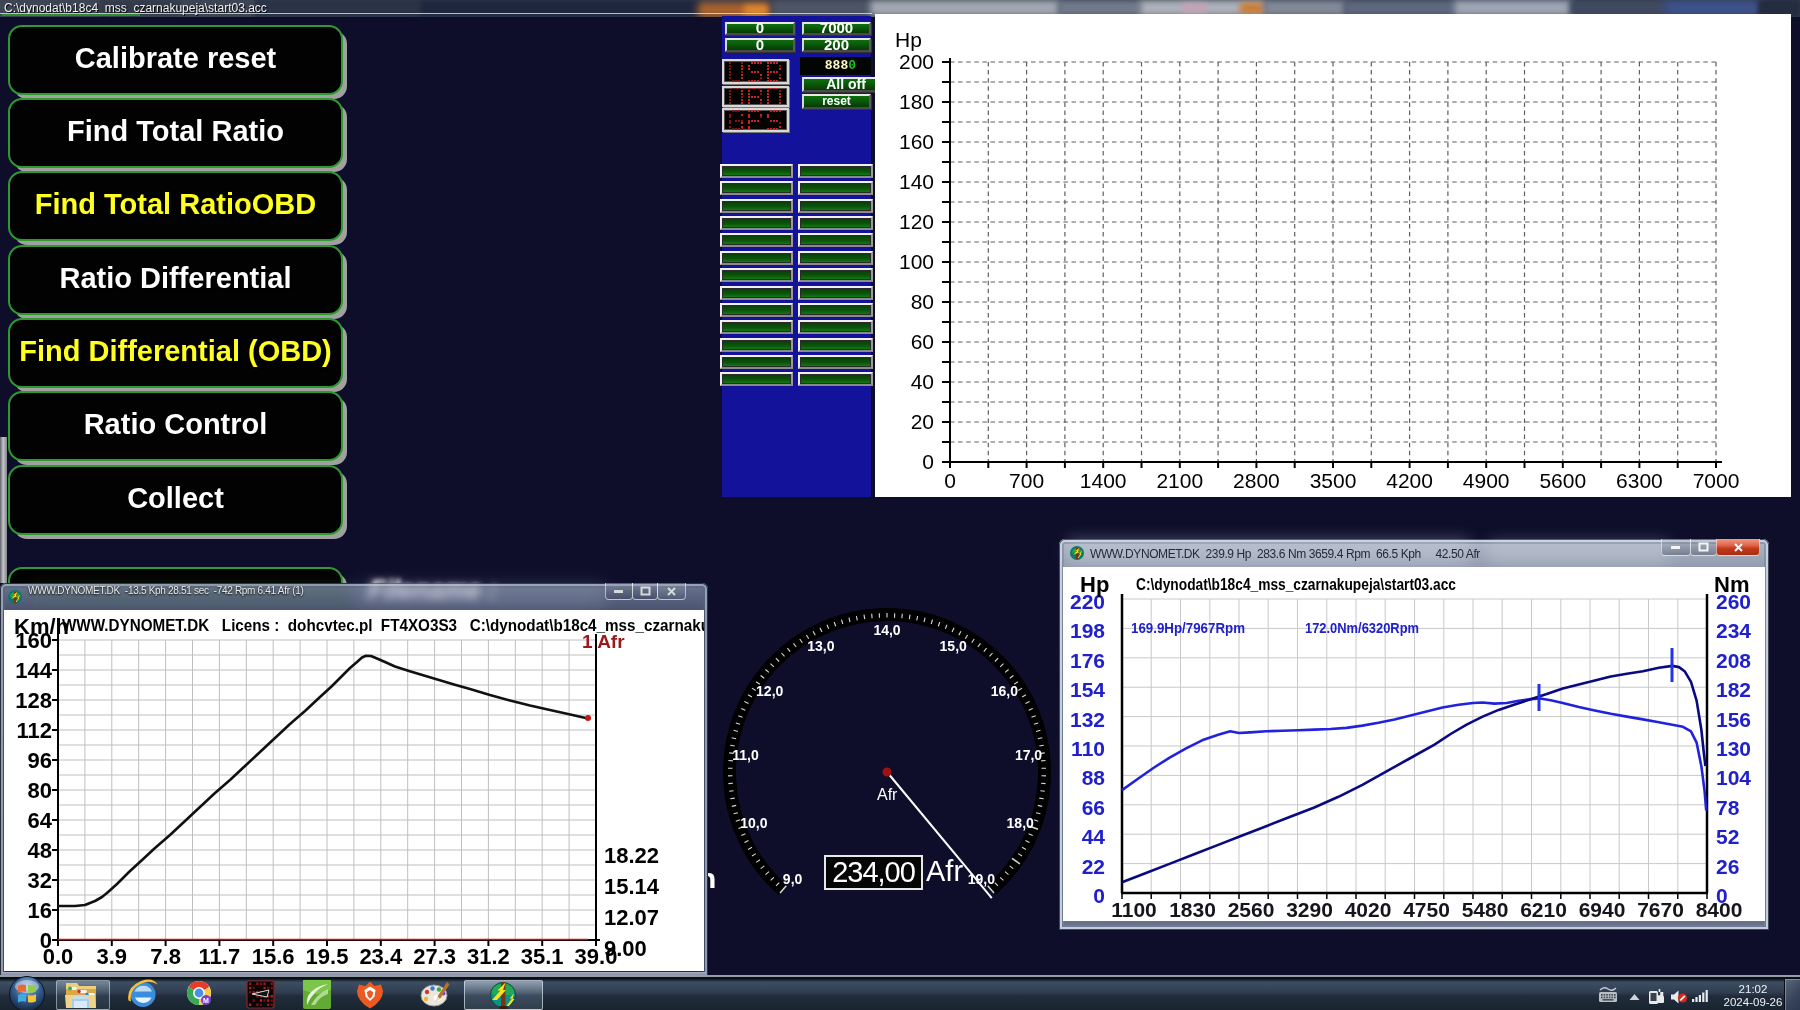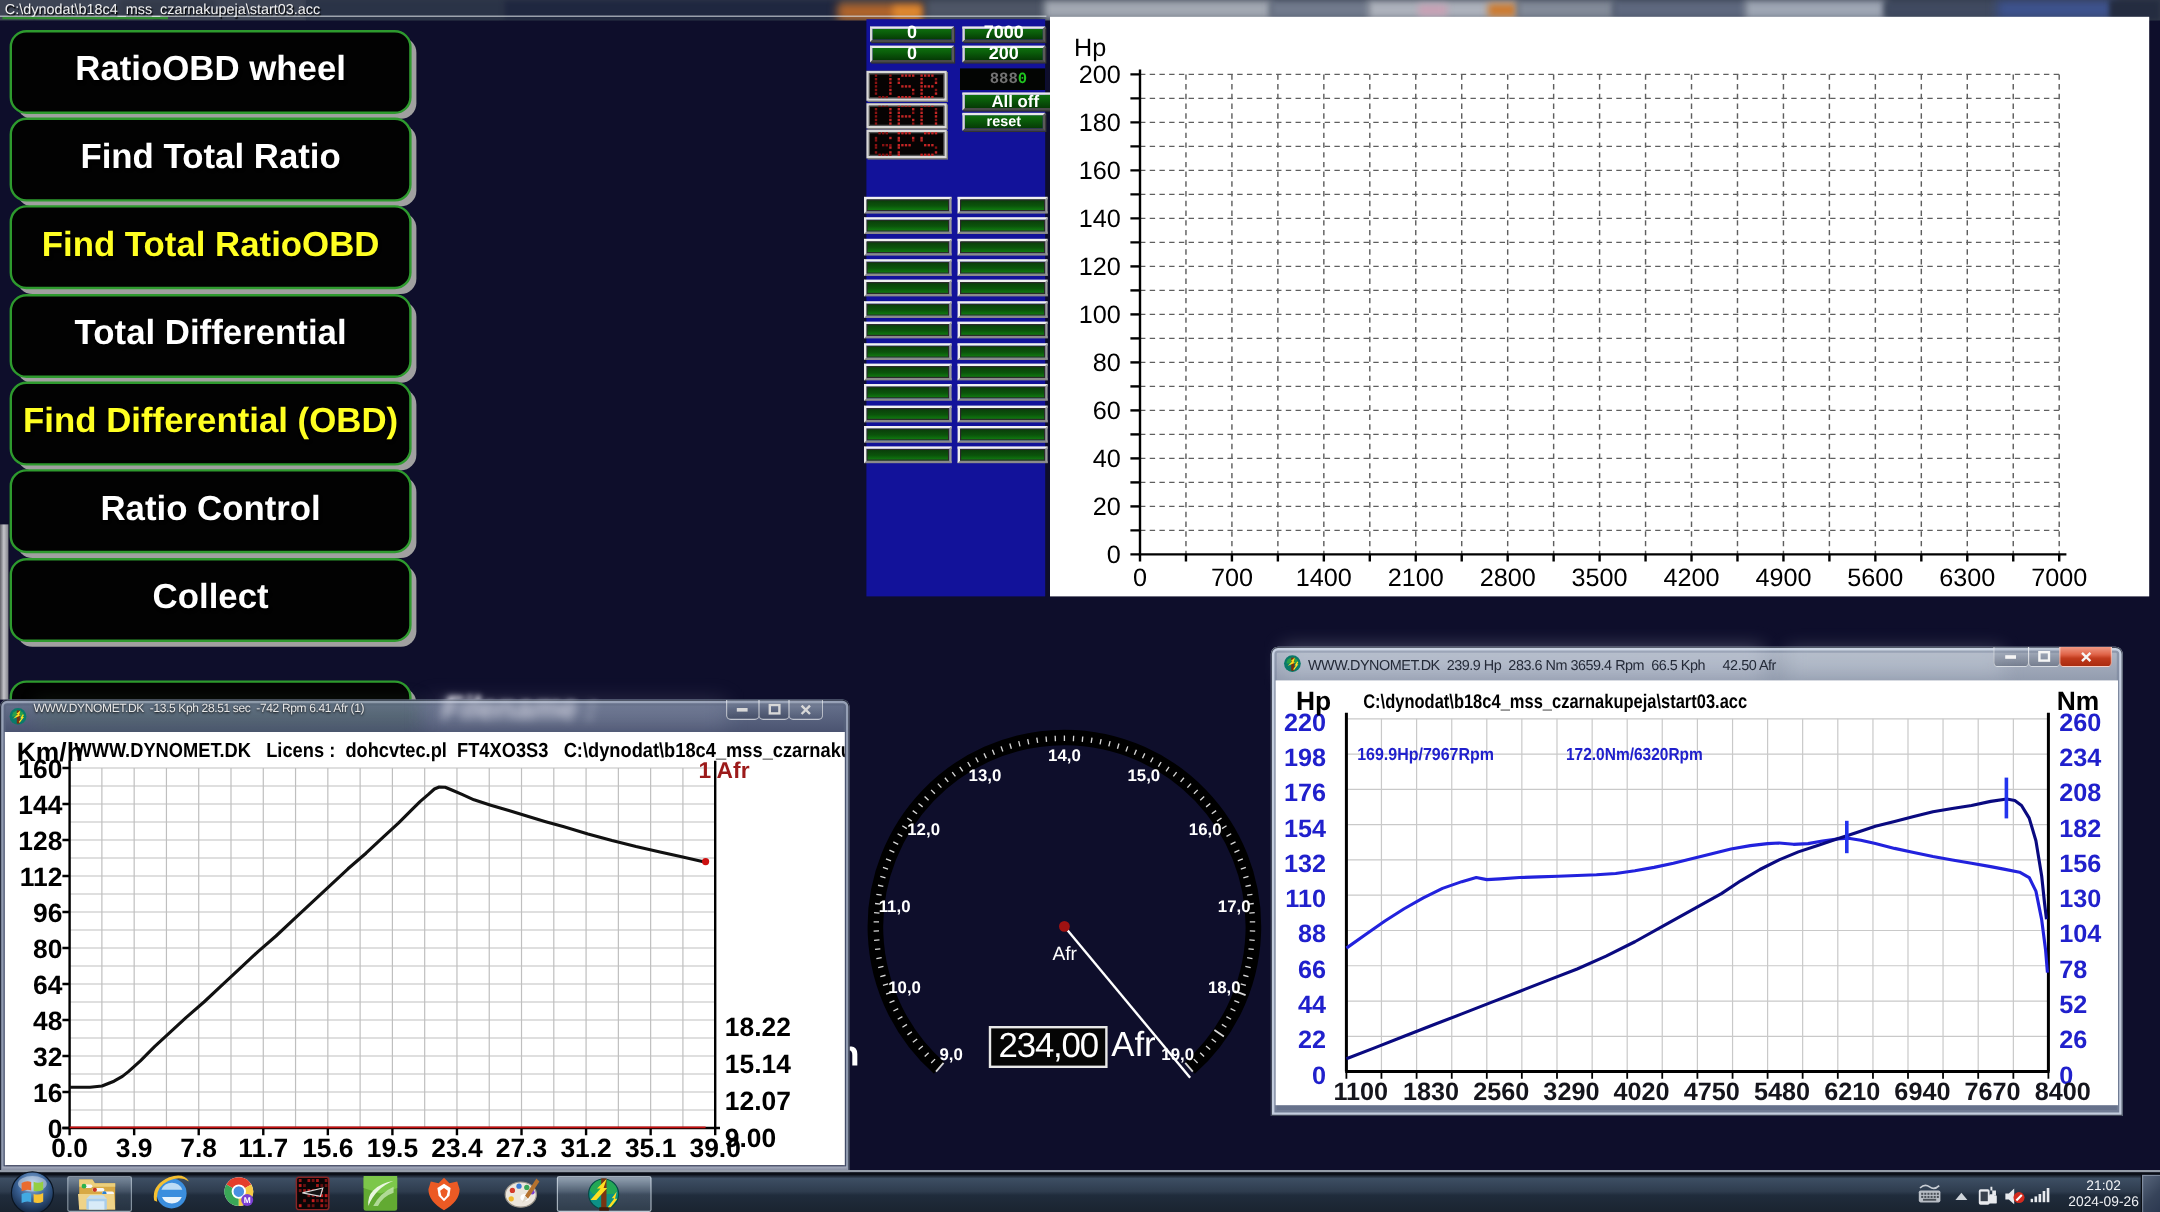--- a/index.html
+++ b/index.html
@@ -37,24 +37,24 @@
     <div class="abs" style="left:1264px;top:0px;width:82px;height:16px;background:#828a98;filter:blur(3px)"></div>
     <div class="abs" style="left:1344px;top:0px;width:112px;height:16px;background:#5e687e;filter:blur(3px)"></div>
     <div class="abs" style="left:1454px;top:0px;width:118px;height:16px;background:#9ea6b4;filter:blur(3px)"></div>
     <div class="abs" style="left:1570px;top:0px;width:96px;height:16px;background:#404a60;filter:blur(3px)"></div>
     <div class="abs" style="left:1664px;top:0px;width:98px;height:16px;background:#3e538e;filter:blur(4px)"></div>
     <div class="abs" style="left:1758px;top:0px;width:42px;height:17px;background:#242c40;filter:blur(2px)"></div>
     <div class="abs" style="left:4px;top:1px;font-size:12px;color:#f2f2f2;text-shadow:1px 1px 1px #000">C:\dynodat\b18c4_mss_czarnakupeja\start03.acc</div>
     <div class="abs" style="left:2px;top:14px;width:138px;height:2px;background:#2f8a2f"></div>
   </div>
 <div class="abs" style="left:0;top:13px;width:872px;height:1px;background:#dfe3e8;opacity:.8"></div>
-<div class="btnmenu" style="top:25px;color:#ffffff">RatioOBD wheel</div>
+<div class="btnmenu" style="top:25px;color:#ffffff">Calibrate reset</div>
 <div class="btnmenu" style="top:98px;color:#ffffff">Find Total Ratio</div>
 <div class="btnmenu" style="top:171px;color:#ffff22">Find Total RatioOBD</div>
-<div class="btnmenu" style="top:245px;color:#ffffff">Total Differential</div>
+<div class="btnmenu" style="top:245px;color:#ffffff">Ratio Differential</div>
 <div class="btnmenu" style="top:318px;color:#ffff22">Find Differential (OBD)</div>
 <div class="btnmenu" style="top:391px;color:#ffffff">Ratio Control</div>
 <div class="btnmenu" style="top:465px;color:#ffffff">Collect</div>
 <div class="btnmenu" style="top:567px;color:#ffffff"></div>
 <div class="abs" style="left:0;top:437px;width:7px;height:146px;background:linear-gradient(90deg,#62626a,#c4c4ca 45%,#83838c)"></div>
 <div class="abs" style="left:722px;top:16px;width:149px;height:481px;background:#12129a">
     <div class="numbtn" style="left:3px;top:6px;width:70px;height:13px;font-size:15px;line-height:8px">0</div>
     <div class="numbtn" style="left:80px;top:6px;width:69px;height:13px;font-size:15px;line-height:8px">7000</div>
     <div class="numbtn" style="left:3px;top:22px;width:70px;height:14px;font-size:15px;line-height:9px">0</div>
     <div class="numbtn" style="left:80px;top:22px;width:69px;height:14px;font-size:15px;line-height:9px">200</div>
@@ -215,21 +215,21 @@
         <rect x="49" y="10" width="2" height="2" fill="#c22525"></rect>
         <rect x="52" y="10" width="2" height="2" fill="#c22525"></rect>
         <rect x="55" y="12" width="2" height="2" fill="#871212"></rect>
         <rect x="55" y="16" width="2" height="2" fill="#c22525"></rect>
         <rect x="43" y="18" width="2" height="2" fill="#c22525"></rect>
         <rect x="46" y="18" width="2" height="2" fill="#c22525"></rect>
         <rect x="49" y="18" width="2" height="2" fill="#c22525"></rect>
         <rect x="52" y="18" width="2" height="2" fill="#c22525"></rect>
       </svg>
     </div>
-    <div class="abs" style="left:78px;top:41px;width:71px;height:18px;background:#030503;font-family:'Liberation Mono',monospace;font-weight:bold;font-size:13px;text-align:right;padding-right:15px;line-height:18px"><span style="color:#737373">888</span><span style="color:#1fc41f">0</span></div>
+    <div class="abs" style="left:78px;top:41px;width:71px;height:18px;background:#030503;font-family:'Liberation Mono',monospace;font-weight:bold;font-size:13px;text-align:right;padding-right:15px;line-height:18px"><span style="color:#fef9c3">888</span><span style="color:#1fc41f">0</span></div>
     <div class="numbtn" style="left:80px;top:61px;width:88px;height:15px;font-size:14px;line-height:11px">All off</div>
     <div class="numbtn" style="left:80px;top:78px;width:69px;height:15px;font-size:12px;line-height:11px">reset</div>
     <div class="gbar" style="left:-2px;top:148.0px;width:73px"></div>
     <div class="gbar" style="left:76px;top:148.0px;width:75px"></div>
     <div class="gbar" style="left:-2px;top:165.3px;width:73px"></div>
     <div class="gbar" style="left:76px;top:165.3px;width:75px"></div>
     <div class="gbar" style="left:-2px;top:182.7px;width:73px"></div>
     <div class="gbar" style="left:76px;top:182.7px;width:75px"></div>
     <div class="gbar" style="left:-2px;top:200.1px;width:73px"></div>
     <div class="gbar" style="left:76px;top:200.1px;width:75px"></div>

